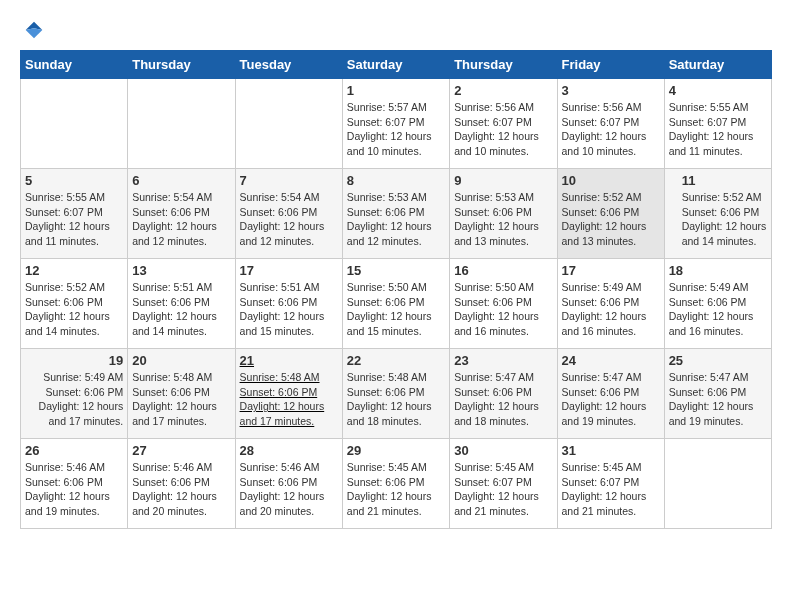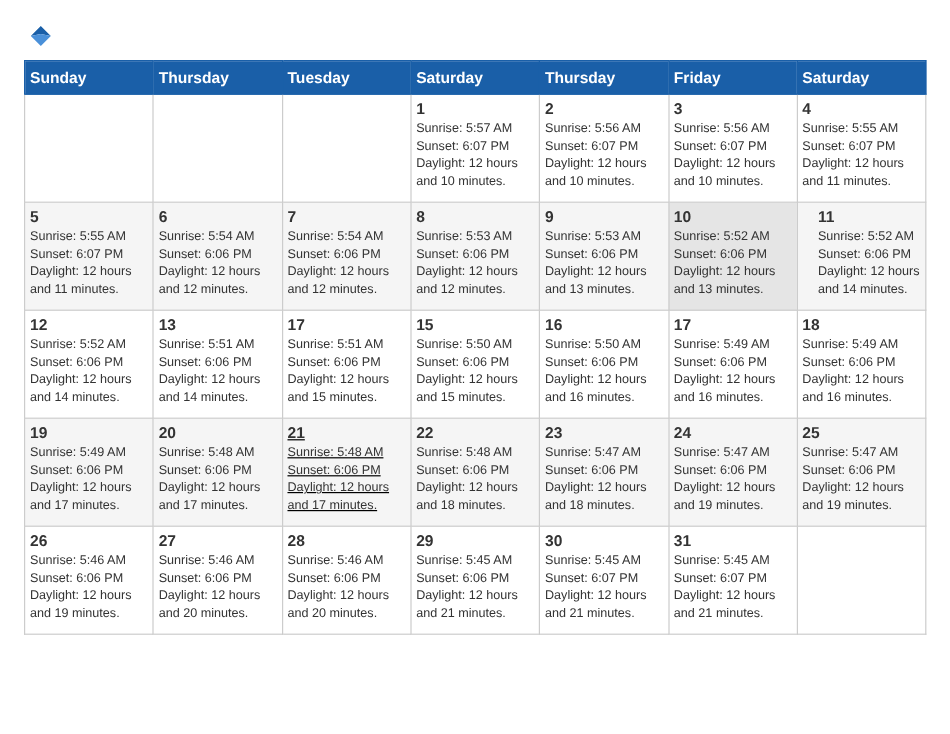--- a/index.html
+++ b/index.html
@@ -203,21 +203,21 @@
         <td>
           <span class="day-number">17</span>
           <div class="day-info">Sunrise: 5:49 AM<br>Sunset: 6:06 PM<br>Daylight: 12 hours and 16 minutes.</div>
         </td>
         <td>
           <span class="day-number">18</span>
           <div class="day-info">Sunrise: 5:49 AM<br>Sunset: 6:06 PM<br>Daylight: 12 hours and 16 minutes.</div>
         </td>
       </tr>
       <tr>
-        <td style="background: rgb(245, 245, 245);">
+        <td style="background: rgb(245, 245, 245); text-align: right;">
           <span class="day-number">19</span>
           <div class="day-info">Sunrise: 5:49 AM<br>Sunset: 6:06 PM<br>Daylight: 12 hours and 17 minutes.</div>
         </td>
         <td style="background: rgb(245, 245, 245); margin-top: 21px;">
           <span class="day-number">20</span>
           <div class="day-info">Sunrise: 5:48 AM<br>Sunset: 6:06 PM<br>Daylight: 12 hours and 17 minutes.</div>
         </td>
         <td style="background: rgb(245, 245, 245); text-decoration: underline;">
           <span class="day-number">21</span>
           <div class="day-info">Sunrise: 5:48 AM<br>Sunset: 6:06 PM<br>Daylight: 12 hours and 17 minutes.</div>

